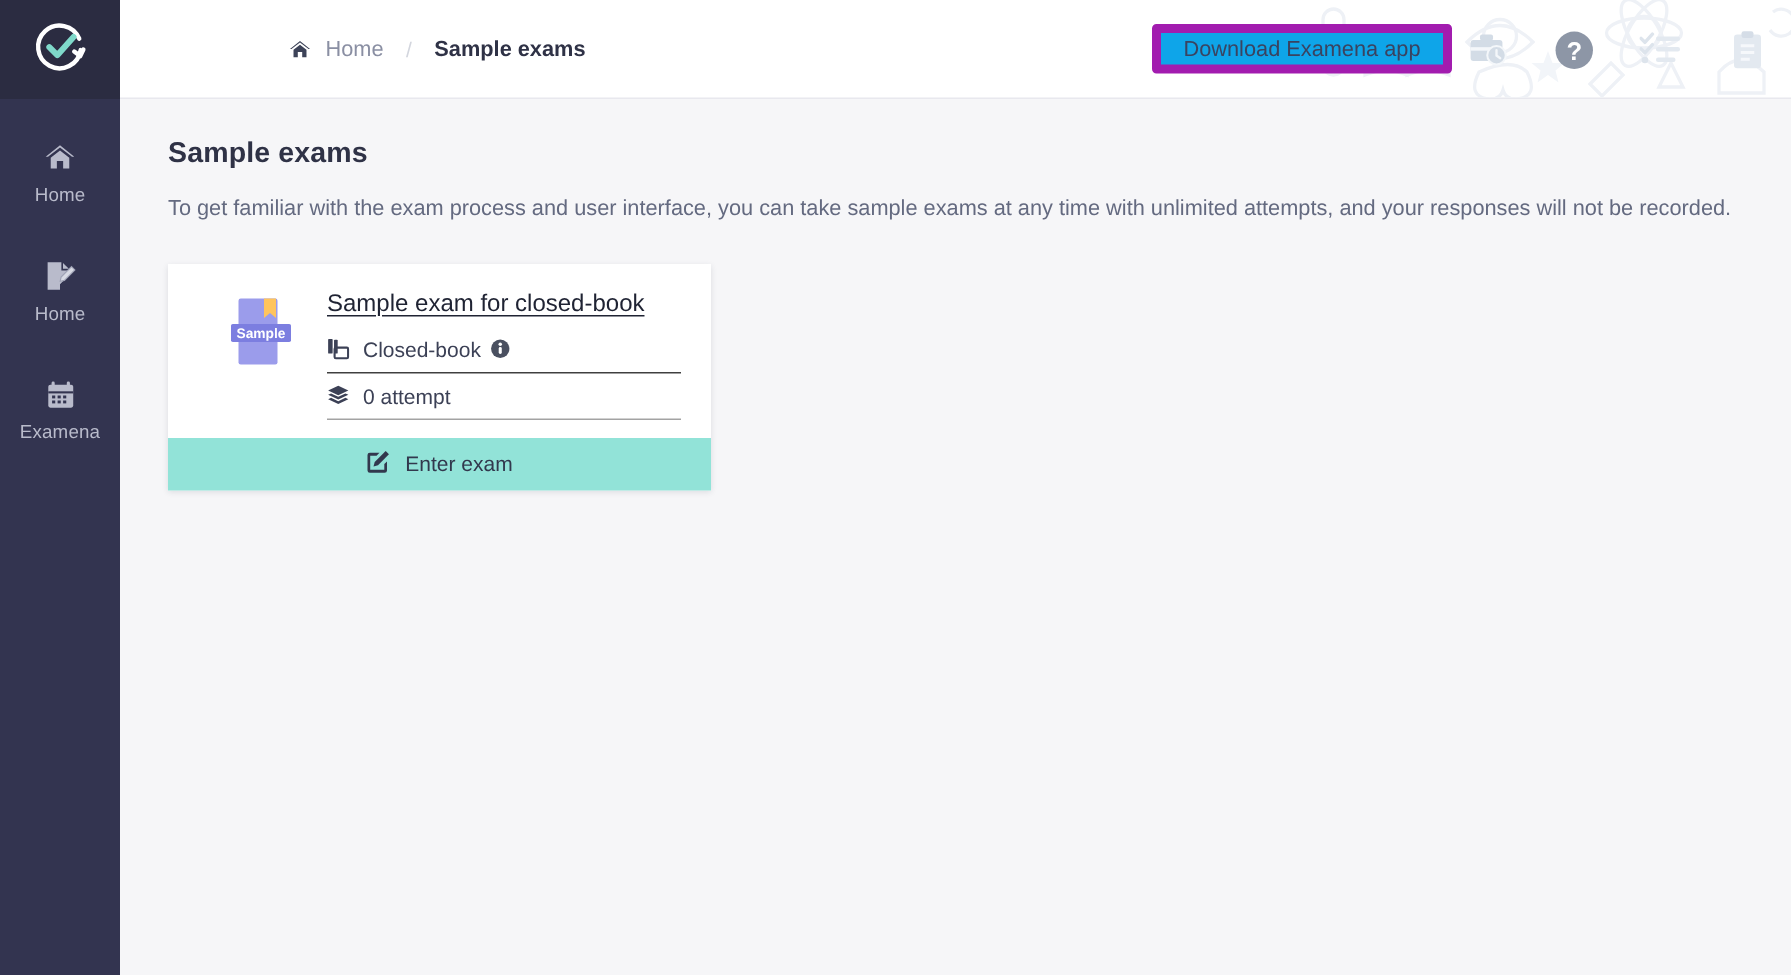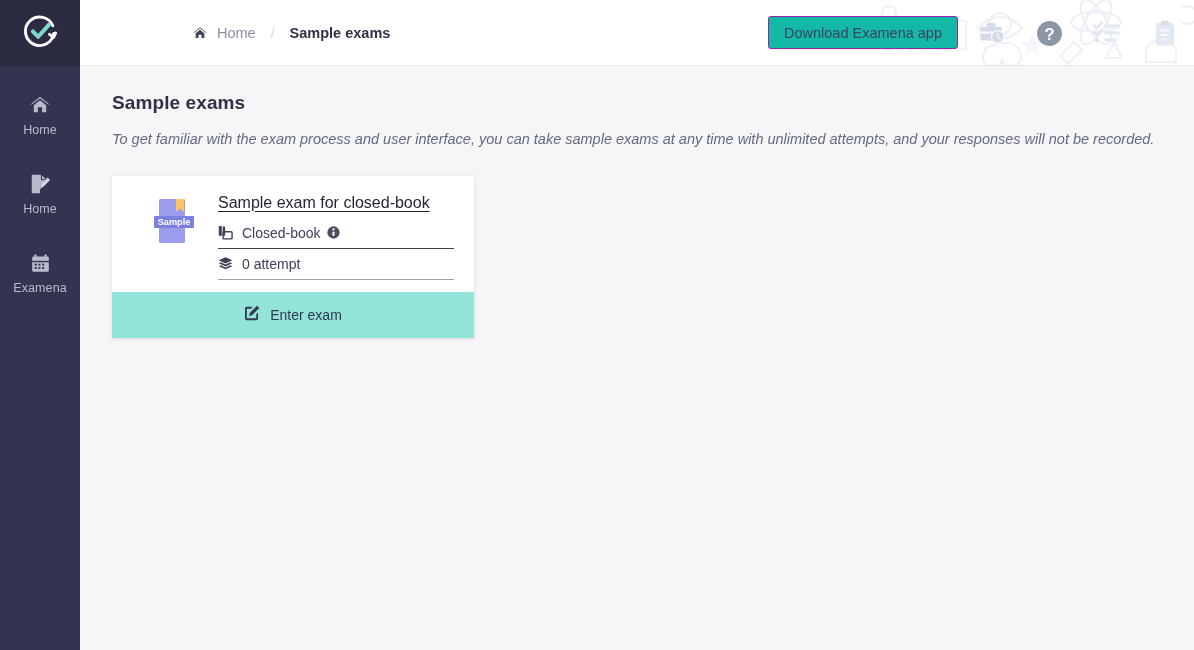--- a/index.html
+++ b/index.html
@@ -49,37 +49,37 @@
   .doodles { position: absolute; right: 0; top: 0; width: 320px; height: 66px; pointer-events: none; }
   .breadcrumb { display: flex; align-items: center; gap: 0; z-index: 2; }
   .bc-home-icon { margin-right: 9px; display: flex; }
   .bc-link { font-size: 14.5px; color: #8a8fa3; text-decoration: none; }
   .bc-sep { font-size: 14px; color: #d3d6de; margin: 0 15px; }
   .bc-current { font-size: 14.5px; color: #2f3246; font-weight: 700; }
 
   .download-btn {
     position: absolute; left: 688px; top: 16px;
     height: 33px; padding: 0 15px;
-    background: #14b8a6; border: 1px solid #a21caf; border-radius: 3px;
+    background: #0ea5e9; border: 6px solid #a21caf; border-radius: 3px;
     font-family: "Liberation Sans", sans-serif;
     font-size: 14.5px; color: #3a4360; cursor: pointer;
     display: flex; align-items: center; z-index: 3;
   }
 
   .topbar-icons {
     position: absolute; right: 0; top: 0; height: 66px;
     display: flex; align-items: center; gap: 0; z-index: 2;
   }
   .tb-icon { width: 58px; height: 66px; display: flex; align-items: center; justify-content: center; cursor: pointer; }
 
   
   .content { flex: 1 1 auto; background: #f6f6f8; padding: 26px 32px 0 32px; overflow: hidden; }
   .page-title { font-size: 19px; font-weight: 700; color: #2f3246; letter-spacing: .1px; }
   .page-sub {
-    margin-top: 16px; font-size: 14.5px; font-style: italic;
+    margin-top: 16px; font-size: 14.5px; 
     color: #646a80; line-height: 1.35; white-space: nowrap;
   }
 
   
   .cards { margin-top: 26px; display: flex; }
   .card {
     width: 362px;
     background: #ffffff;
     box-shadow: 0 1px 4px rgba(40,45,70,.13);
     display: flex; flex-direction: column;
@@ -97,21 +97,21 @@
     display: flex; align-items: center;
     height: 31px;
     border-bottom: 1px solid #404040;
     font-size: 14px; color: #3c4156;
   }
   .meta-row:last-child { border-bottom: 1px solid #a3a3a3; }
   .meta-icon { width: 24px; flex: 0 0 24px; display: flex; align-items: center; justify-content: flex-start; }
   .meta-text { display: flex; align-items: center; gap: 6px; }
   .info-dot { display: inline-flex; }
   .card-action {
-    height: 46px; background: #92e3d8;
+    height: 35px; background: #92e3d8;
     display: flex; align-items: center; justify-content: center;
     gap: 10px; cursor: pointer;
     font-size: 14px; color: #32384d;
   }
 </style>
 </head>
 <body>
 
 <div class="app">
 

